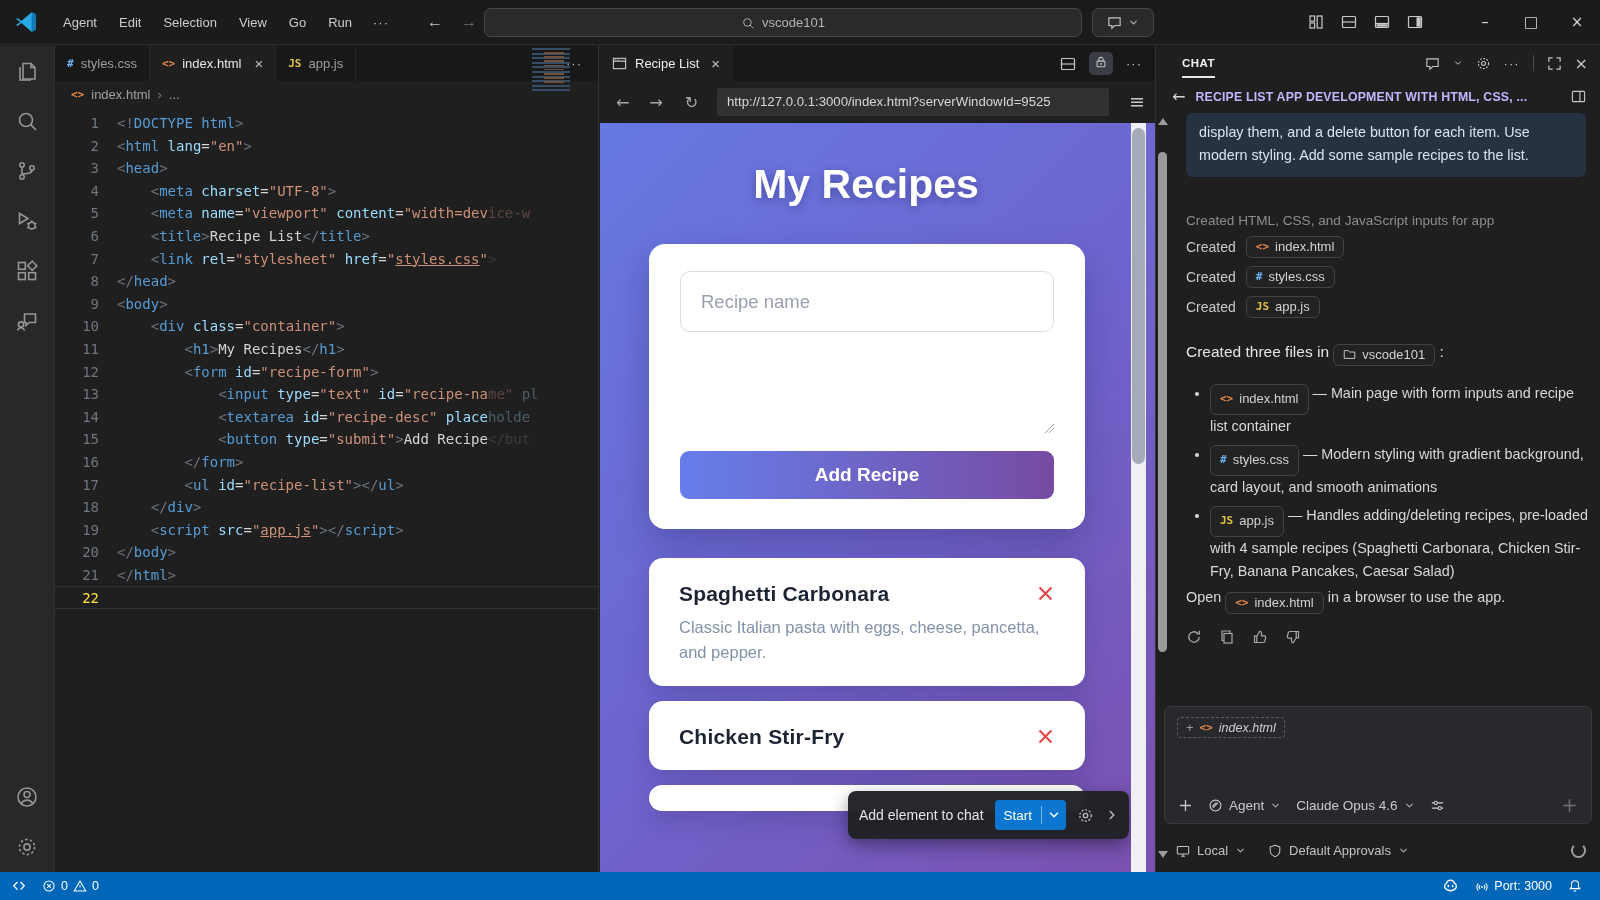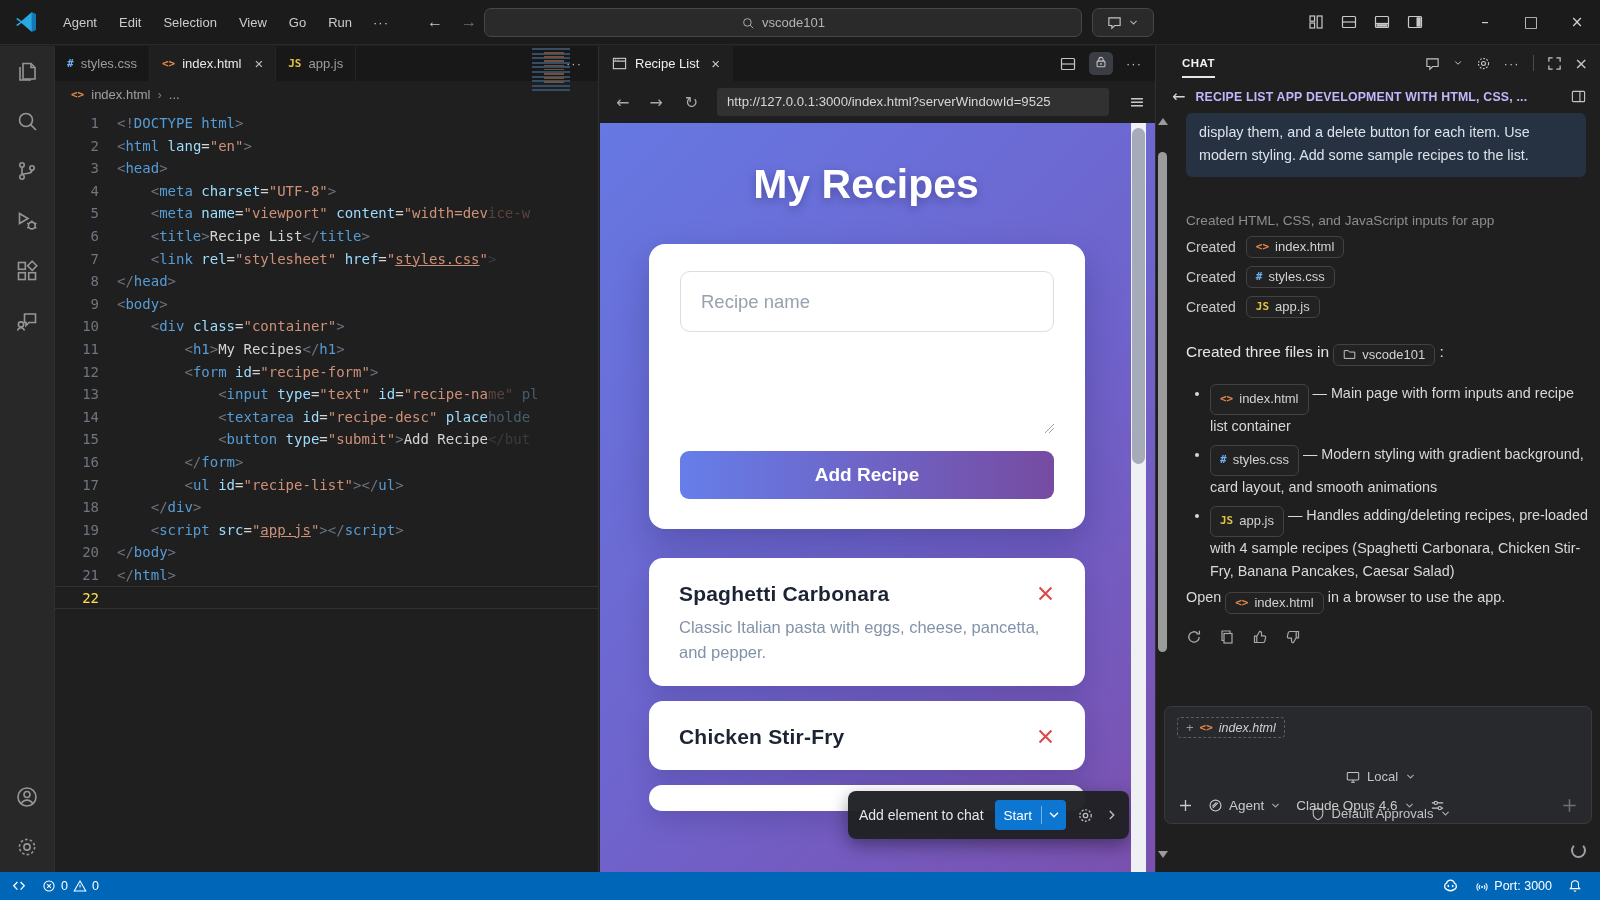--- a/index.html
+++ b/index.html
@@ -150,21 +150,21 @@
   .attach{display:inline-flex;align-items:center;gap:6px;border:1px dashed #5c5c5c;border-radius:4px;
     padding:2px 8px;font-size:12.5px;color:#cfcfcf;font-style:italic;}
   .attach .plus{font-style:normal;color:#9a9a9a;font-size:13px;}
   .cplaceholder{margin-top:13px;font-size:14.5px;color:#8b8b8b;}
   .cinput-row{position:absolute;left:13px;right:13px;bottom:9px;display:flex;align-items:center;gap:15px;color:#c9c9c9;}
   .cinput-row .ic{width:15px;height:15px;}
   .cinput-row .grp{display:flex;align-items:center;gap:6px;font-size:13.5px;}
   .cinput-row .chev{width:11px;height:11px;color:#a9a9a9;}
   .cinput-row .send{margin-left:auto;color:#6f6f6f;width:17px;height:17px;}
   .cfooter{position:absolute;left:20px;right:14px;bottom:14px;display:flex;align-items:center;gap:22px;
-    font-size:13px;color:#c3c3c3;flex-direction:column;}
+    font-size:13px;color:#c3c3c3;}
   .cfooter .grp{display:flex;align-items:center;gap:7px;}
   .cfooter .ic{width:14px;height:14px;}
   .cfooter .chev{width:11px;height:11px;color:#a9a9a9;}
   .spinner{margin-left:auto;width:15px;height:15px;border:2px solid #9aa0a6;border-top-color:transparent;border-radius:50%;}
 
   
   .statusbar{position:absolute;left:0;bottom:0;width:1600px;height:28px;background:#0066b8;color:#fff;
     display:flex;align-items:center;font-size:12.5px;}
   .sb-item{display:flex;align-items:center;gap:5px;padding:0 8px;height:100%;}
   .sb-item .ic{width:14px;height:14px;color:#fff;}

